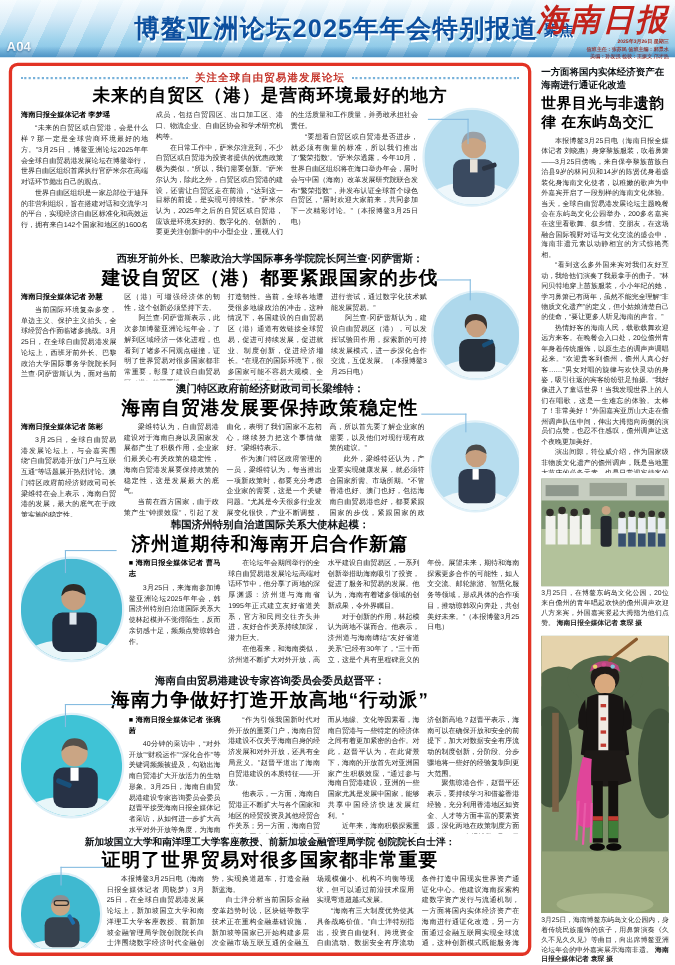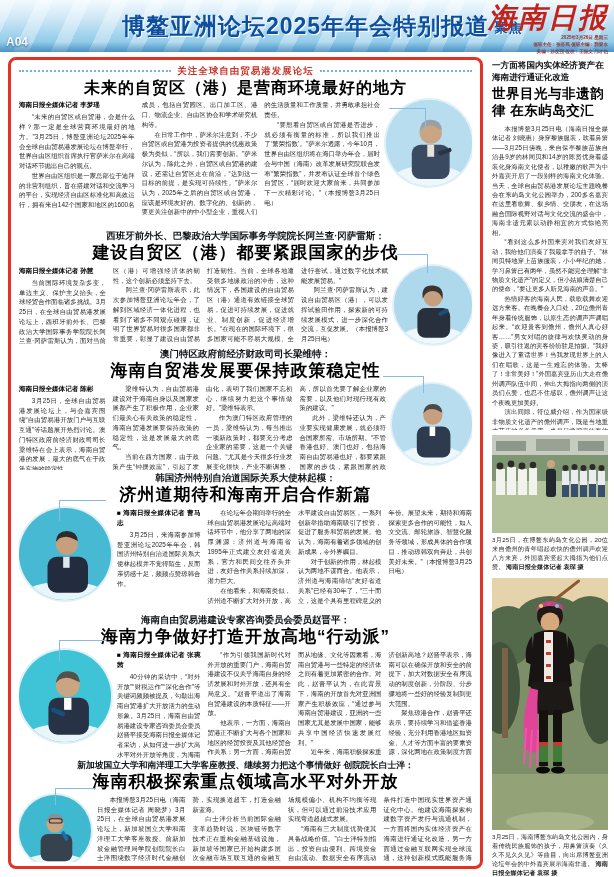--- a/index.html
+++ b/index.html
@@ -231,22 +231,22 @@
             <p class="para">“作为引领我国新时代对外开放的重要门户，海南自贸港建设不仅关乎海南自身的经济发展和对外开放，还具有全局意义。”赵晋平道出了海南自贸港建设的本质特征——开放。</p>
             <p class="para">他表示，一方面，海南自贸港正不断扩大与各个国家和地区的经贸投资及其他经贸合作关系；另一方面，海南自贸港为中国企业加强与世界各国的联系、世界各国企业加强与中国的联系提供了极大便利。而从地缘、文化等因素看，海南自贸港与一些特定的经济体之间有着更加紧密的合作。对此，赵晋平认为，在此背景下，海南的开放首先对亚洲国家产生积极效应，“通过参与海南自贸港建设，亚洲的一些国家尤其是发展中国家，能够共享中国经济快速发展红利。”</p>
             <p class="para">近年来，海南积极探索重点领域高水平对外开放，力争做好打造开放高地“行动派”。如何进一步打造开放型数字经济创新高地？赵晋平表示，海南可以在确保开放和安全的前提下，加大对数据安全有序流动的制度创新，分阶段、分步骤地将一些好的经验复制到更大范围。</p>
             <p class="para">聚焦琼港合作，赵晋平还表示，要持续学习和借鉴香港经验，充分利用香港地区如资金、人才等方面丰富的要素资源，深化两地在政策制度方面的合作。（本报博鳌3月25日电）</p>
           </div>
       </div>
     </div>
   </article>
 
   <article class="art" id="a6">
-    <div class="kicker">新加坡国立大学和南洋理工大学客座教授、继续努力把这个事情做好 创院院长白士泮：</div>
-    <h2 class="title">海南积极探索重点领域高水平对外开放</h2>
+    <div class="kicker">新加坡国立大学和南洋理工大学客座教授、前新加坡金融管理局学院 创院院长白士泮：</div>
+    <h2 class="title">证明了世界贸易对很多国家都非常重要</h2>
     <div class="conn"></div>
     <div class="art-body">
       <div class="photo ph72">
         <svg viewBox="0 0 100 100" width="100%" height="100%">
             <rect width="100" height="100" fill="#3fb9d0"></rect>
             <ellipse cx="50" cy="95" rx="44" ry="13" fill="#e8f6f9"></ellipse>
             <rect x="30" y="54" width="44" height="38" rx="10" fill="#37424f"></rect>
             <circle cx="50" cy="40" r="12" fill="#caa584"></circle>
             <path d="M38 38 q1 -12 12 -12 q11 0 12 11 l-4 -2 q-8 -5 -16 -1z" fill="#8c8f93"></path>
             <rect x="42" y="33" width="18" height="6" rx="3" fill="none" stroke="#2b2b2b" stroke-width="1.4"></rect>

